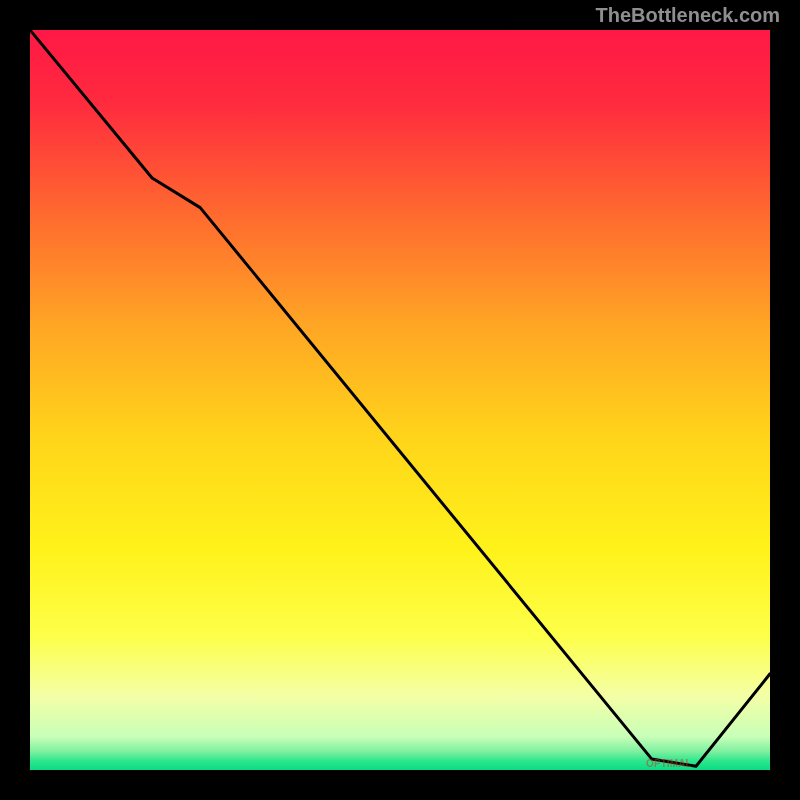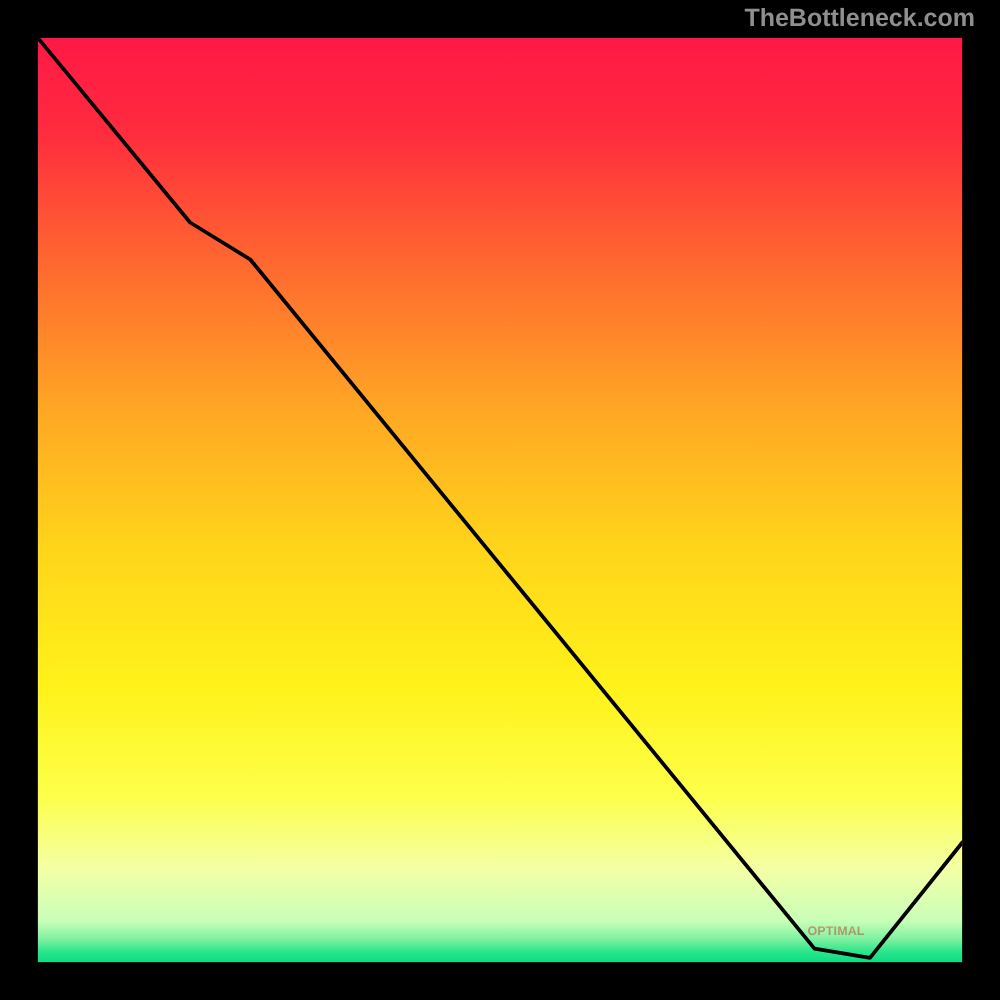--- a/index.html
+++ b/index.html
@@ -67,16 +67,16 @@
             <stop offset="100%" stop-color="#0bdc84"></stop>
           </linearGradient>
       </defs>
       <rect x="0" y="0" width="740" height="740" fill="url(#bg-grad)"></rect>
     </svg>
 
     <svg class="curve-svg" viewBox="0 0 740 740" preserveAspectRatio="none">
       <path id="curve-path" d="M0.00 0.00 L122.10 148.00 L170.20 177.60 L621.60 728.90 L666.00 736.30 L740.00 643.80" fill="none" stroke="#000" stroke-width="3" stroke-linejoin="round" stroke-linecap="round"></path>
     </svg>
 
-    <div class="band-label" id="band-label" style="left: 616px; top: 710px;">OPTIMAL</div>
+    <div class="band-label" id="band-label" style="left: 616px; top: 728px;">OPTIMAL</div>
 
   </div>
 </div>
 
 </body></html>

